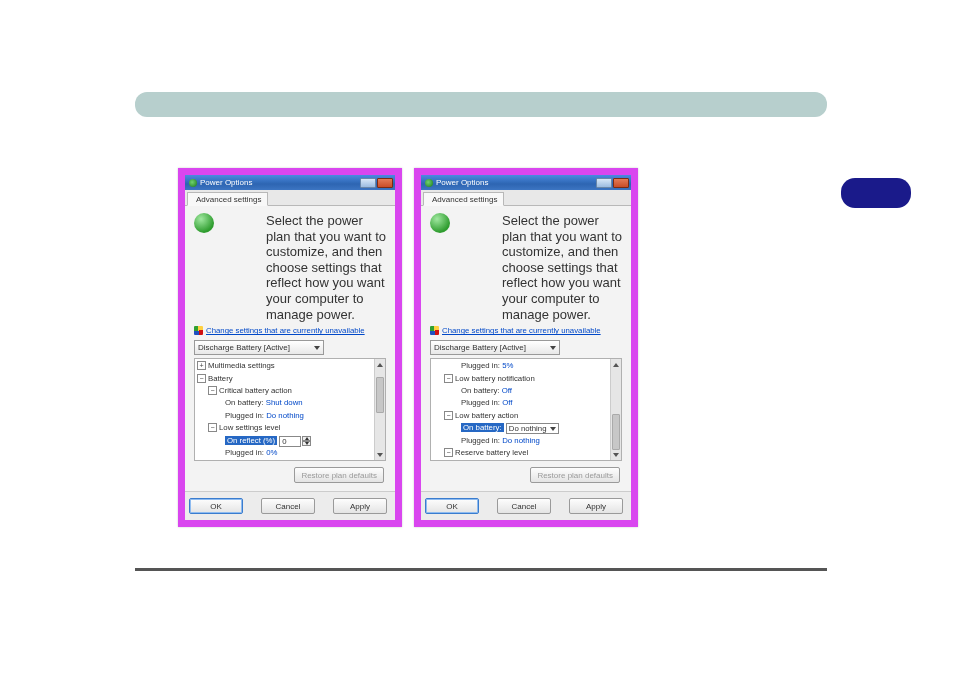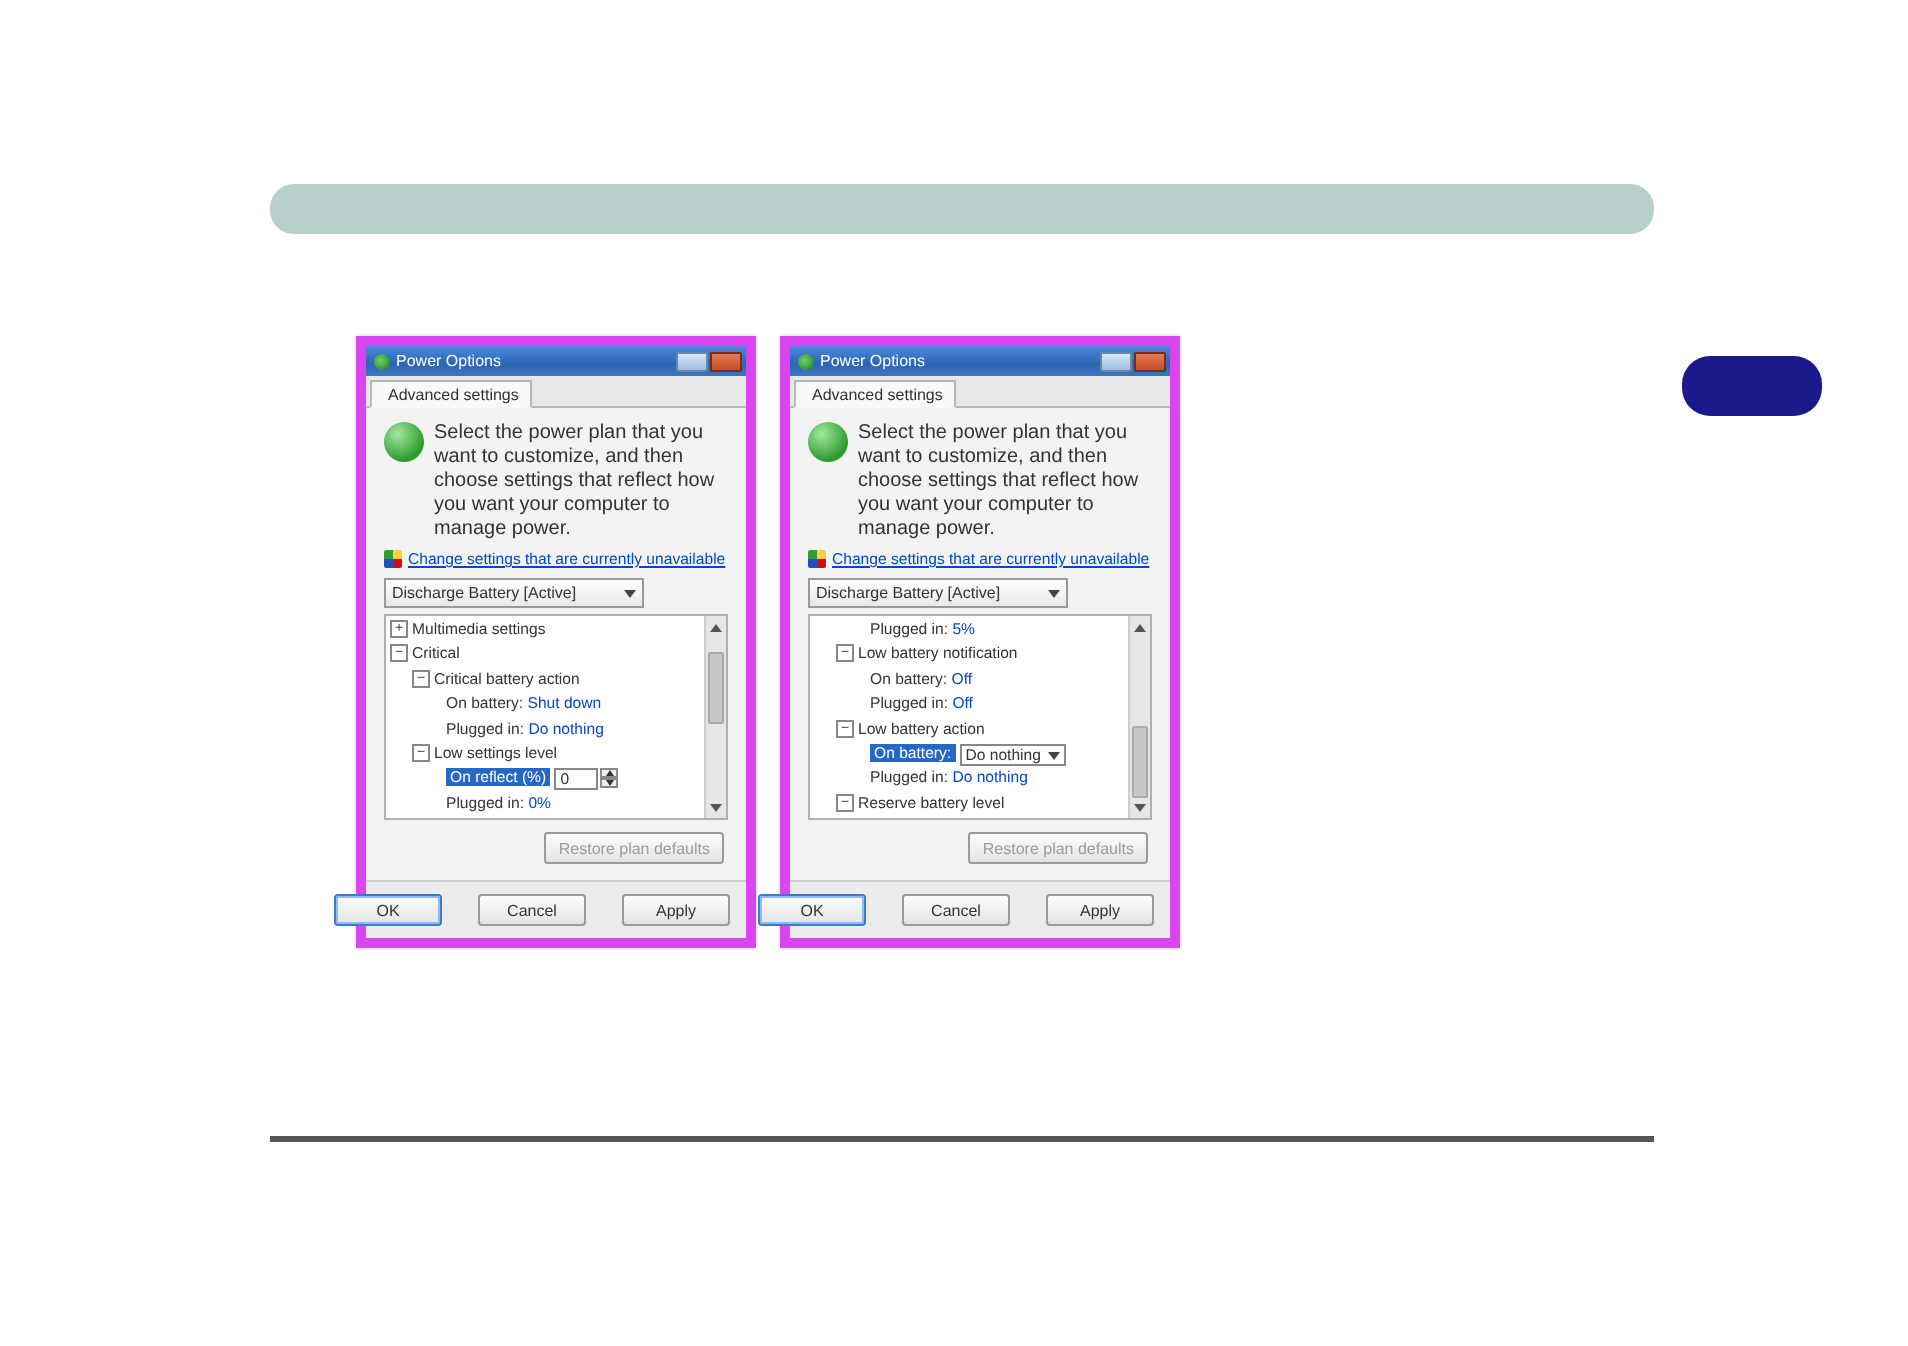--- a/index.html
+++ b/index.html
@@ -24,22 +24,22 @@
   .bottom-rule {
     position: absolute;
     left: 135px; top: 568px;
     width: 692px; height: 3px;
     background: #555;
   }
   
   .dialogs { position: absolute; left: 178px; top: 168px; display: flex; gap: 12px; }
   
   .dialog {
-    width: 200px;
-    border: 5px solid #d946ef;
+    width: 224px;
+    border: 7px solid #d946ef;
     background: #f3f3f3;
     font-size: 8.5px;
     color: #333;
     box-shadow: 0 0 2px rgba(0,0,0,0.2);
   }
   
   .titlebar {
     height: 15px;
     background: linear-gradient(180deg, #4a8ae0 0%, #2d65b2 60%, #3c75c2 100%);
     display: flex; align-items: center;
@@ -75,21 +75,21 @@
   
   .body { padding: 7px 9px 6px 9px; background: #f3f3f3; }
   
   .instruct { display: flex; gap: 5px; margin-bottom: 4px; }
   .instruct .big-icon {
     width: 20px; height: 20px;
     background: radial-gradient(circle at 35% 30%, #a0e8a0 0%, #2e9c2e 70%);
     border-radius: 50%;
     flex-shrink: 0;
   }
-  .instruct .txt { font-size: 10px; color: #333; line-height: 1.2; }
+  .instruct .txt { font-size: 13px; color: #333; line-height: 1.2; margin-left: 47px; }
   
   .link-row { display: flex; align-items: center; gap: 3px; margin: 3px 0 5px 0; }
   .link-row .shield {
     width: 9px; height: 9px;
     background: conic-gradient(#ffd040 0 25%, #d01010 0 50%, #2050c0 0 75%, #30a030 0);
     border-radius: 1px;
   }
   .link-row .link { color: #0048c8; text-decoration: underline; font-size: 7.8px; }
   
   .plan-select {
@@ -185,21 +185,21 @@
 
       <div class="tree-pane">
         <div class="row">
             <span class="ind" style="width:0"></span>
             <span class="exp">+</span>
             <span>Multimedia settings</span>
           </div>
         <div class="row">
             <span class="ind" style="width:0"></span>
             <span class="exp">−</span>
-            <span>Critical</span>
+            <span>Battery</span>
           </div>
         <div class="row">
             <span class="ind" style="width:11px"></span>
             <span class="exp">−</span>
             <span>Critical battery action</span>
           </div>
         <div class="row"><span class="ind" style="width:28px"></span><span>On battery:</span>&nbsp;<span class="val-link">Shut down</span></div>
         <div class="row"><span class="ind" style="width:28px"></span><span>Plugged in:</span>&nbsp;<span class="val-link">Do nothing</span></div>
         <div class="row">
             <span class="ind" style="width:11px"></span>

